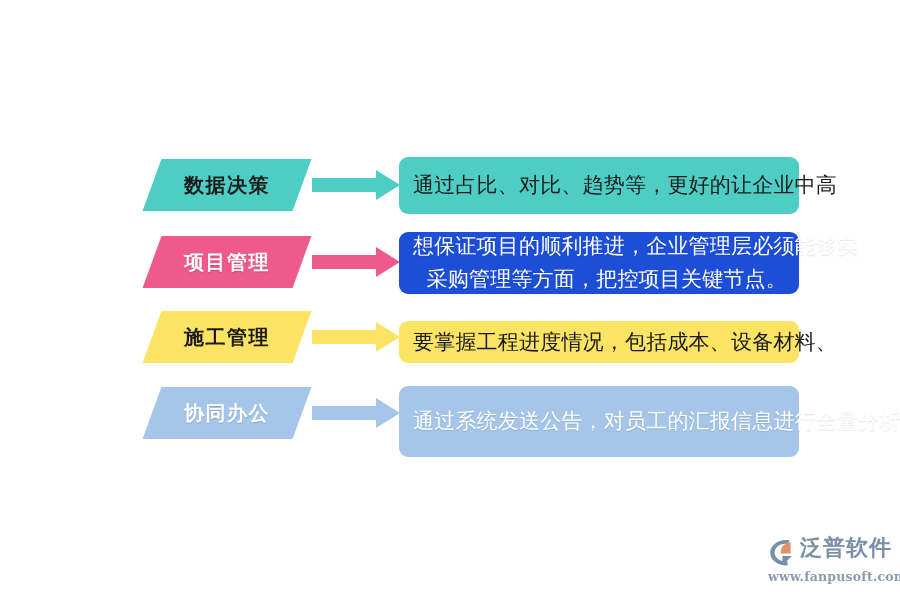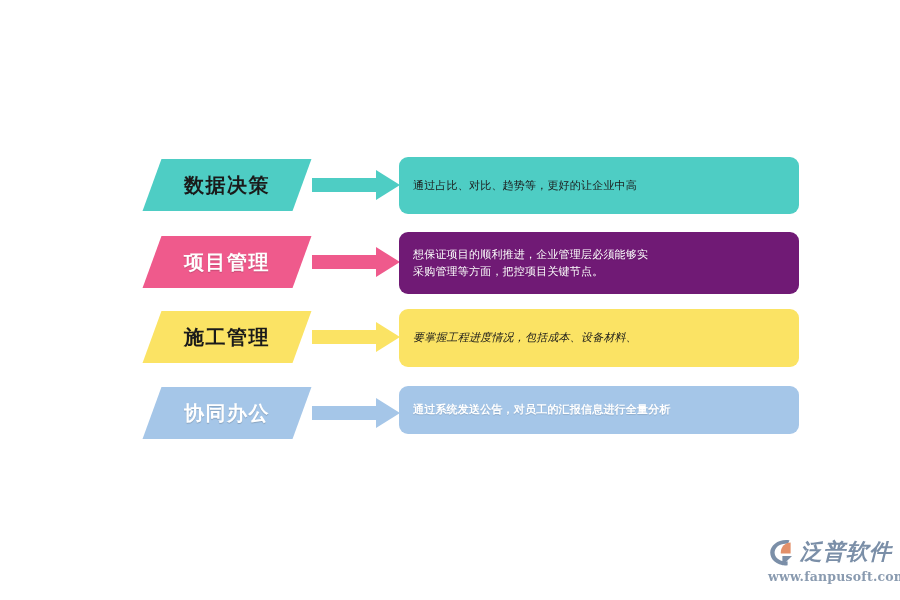--- a/index.html
+++ b/index.html
@@ -80,49 +80,48 @@
     width: 400px;
     border-radius: 9px;
     box-sizing: border-box;
     padding: 8px 12px 8px 14px;
     display: flex;
     flex-direction: column;
     justify-content: center;
   }
   .card-0 { height: 57px; }
   .card-1 { height: 62px; top: -2px; }
-  .card-2 { height: 58px; top: 0px; font-style: italic; }
-  .card-3 { height: 48px; top: 1px; font-weight: bold; }
+  .card-2 { height: 42px; top: 12px; }
+  .card-3 { height: 71px; top: 1px; }
 
   .card p {
     margin: 0;
-    font-size: 11px;
+    font-size: 21px;
     line-height: 1.55;
     letter-spacing: 0.2px;
     white-space: nowrap;
   }
   .card-dark p { color: #1a1a1a; }
   .card-light p {
     color: #ffffff;
     text-shadow: 0 1px 1px rgba(0,0,0,0.12);
   }
 
   
   #logo {
     position: absolute;
     left: 768px;
     top: 537px;
     width: 122px;
     height: 48px;
   }
   .logo-row {
     display: flex;
-    align-items: center;
+    align-items: flex-start;
     height: 30px;
-    font-style: italic;
   }
   .logo-mark {
     width: 30px;
     height: 30px;
     flex: 0 0 30px;
   }
   .logo-name {
     font-size: 22px;
     font-weight: bold;
     color: #7b8fa8;
@@ -162,21 +161,21 @@
 
   <div class="row row-1">
     <div class="tag tag-light" style="background: rgb(239, 90, 140);">
       <span class="tag-text" style="color: rgb(255, 255, 255);">项目管理</span>
     </div>
     <div class="arrow">
       <svg width="88" height="30" viewBox="0 0 88 30">
         <path d="M0 8 L64 8 L64 0 L88 15 L64 30 L64 22 L0 22 Z" fill="#EF5A8C"></path>
       </svg>
     </div>
-    <div class="card card-1 card-light" style="background: #701a75;">
+    <div class="card card-1 card-light" style="background: #1d4ed8; text-align: right;">
       <p>想保证项目的顺利推进，企业管理层必须能够实</p>
       <p>采购管理等方面，把控项目关键节点。</p>
     </div>
   </div>
 
   <div class="row row-2">
     <div class="tag tag-dark" style="background: rgb(251, 227, 100);">
       <span class="tag-text" style="color: rgb(26, 26, 26);">施工管理</span>
     </div>
     <div class="arrow">

